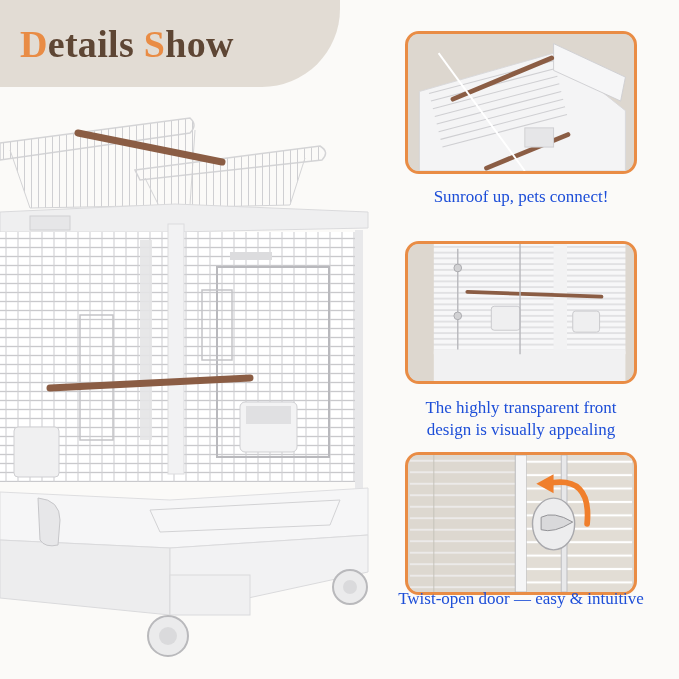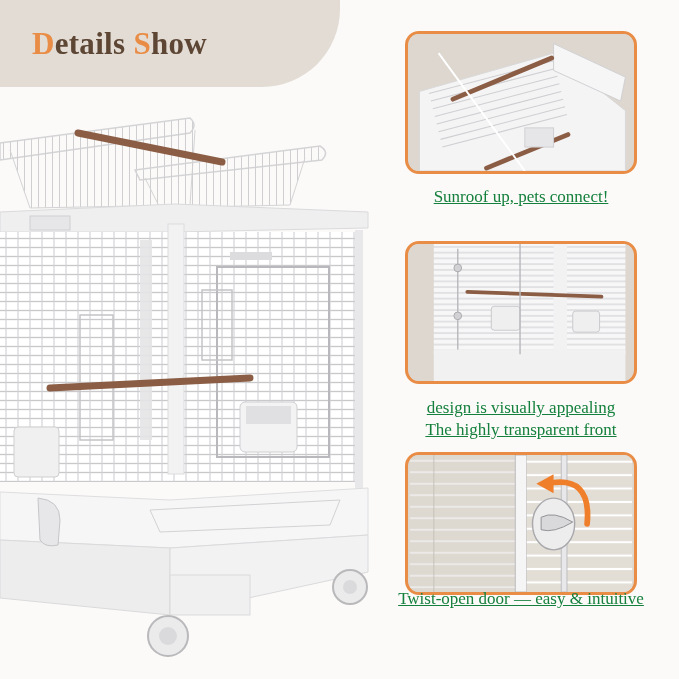--- a/index.html
+++ b/index.html
@@ -7,42 +7,42 @@
     width: 679px; height: 679px; position: relative; overflow: hidden;
     background: #fbfaf8;
     font-family: "DejaVu Serif", "Liberation Serif", serif;
   }
   .header-panel {
     position: absolute; left: 0; top: 0; width: 340px; height: 87px;
     background: #e2dcd4;
     border-bottom-right-radius: 78px;
   }
   .title {
-    position: absolute; left: 32px; top: 22px;
+    position: absolute; left: 20px; top: 22px;
     font-family: "Liberation Serif", "DejaVu Serif", serif;
-    font-weight: bold; font-size: 31px; letter-spacing: 0.3px;
+    font-weight: bold; font-size: 38px; letter-spacing: 0.3px;
     color: #5e4634; line-height: 44px; white-space: nowrap;
   }
   .title .accent { color: #e98c45; }
 
   
   .cage-area { position: absolute; left: 0; top: 95px; width: 380px; height: 584px; }
   .cage-area svg { width: 100%; height: 100%; display: block; }
 
   
   .detail {
     position: absolute; left: 405px; width: 232px; height: 143px;
     border: 3px solid #e98c45; border-radius: 14px; box-sizing: border-box;
     overflow: hidden; background: #ddd7cf;
   }
   .detail svg { width: 100%; height: 100%; display: block; }
   .caption {
-    position: absolute; text-align: center; color: #15803d;
+    position: absolute; text-align: center; color: #1d4ed8;
     font-family: "Liberation Serif", "DejaVu Serif", serif;
-    font-size: 17px; line-height: 22px; white-space: nowrap; text-decoration: underline;
+    font-size: 17px; line-height: 22px; white-space: nowrap;
   }
 </style>
 </head>
 <body>
 
 <div class="header-panel"></div>
 <div class="title"><span class="accent">D</span><span>etails </span><span class="accent">S</span><span>how</span></div>
 
 <div class="cage-area">
   <svg viewBox="0 95 380 584" xmlns="http://www.w3.org/2000/svg">
@@ -148,22 +148,22 @@
     <line x1="60" y1="50" x2="200" y2="55" stroke="#8b5d44" stroke-width="4" stroke-linecap="round"></line>
     <rect x="85" y="65" width="30" height="25" rx="3" fill="#efeff0" stroke="#c9c9cc"></rect>
     <rect x="170" y="70" width="28" height="22" rx="3" fill="#efeff0" stroke="#c9c9cc"></rect>
     <line x1="50" y1="5" x2="50" y2="110" stroke="#b9b9bd" stroke-width="1.5"></line>
     <line x1="115" y1="0" x2="115" y2="115" stroke="#b9b9bd" stroke-width="1.5"></line>
     <circle cx="50" cy="25" r="4" fill="#d2d2d4" stroke="#a9a9ad"></circle>
     <circle cx="50" cy="75" r="4" fill="#d2d2d4" stroke="#a9a9ad"></circle>
   </svg>
 </div>
 <div class="caption" style="left:395px; top:397px; width:252px;">
+  <div>The highly transparent front</div>
   <div>design is visually appealing</div>
-  <div>The highly transparent front</div>
 </div>
 
 <div class="detail" style="top:452px;">
   <svg viewBox="0 0 232 143" xmlns="http://www.w3.org/2000/svg">
     <defs>
       <pattern id="hb3" width="10" height="12" patternUnits="userSpaceOnUse">
         <rect width="10" height="12" fill="#ddd8d0"></rect>
         <line x1="0" y1="6" x2="10" y2="6" stroke="#f3f3f4" stroke-width="1.4"></line>
       </pattern>
       <pattern id="hb4" width="10" height="14" patternUnits="userSpaceOnUse">

